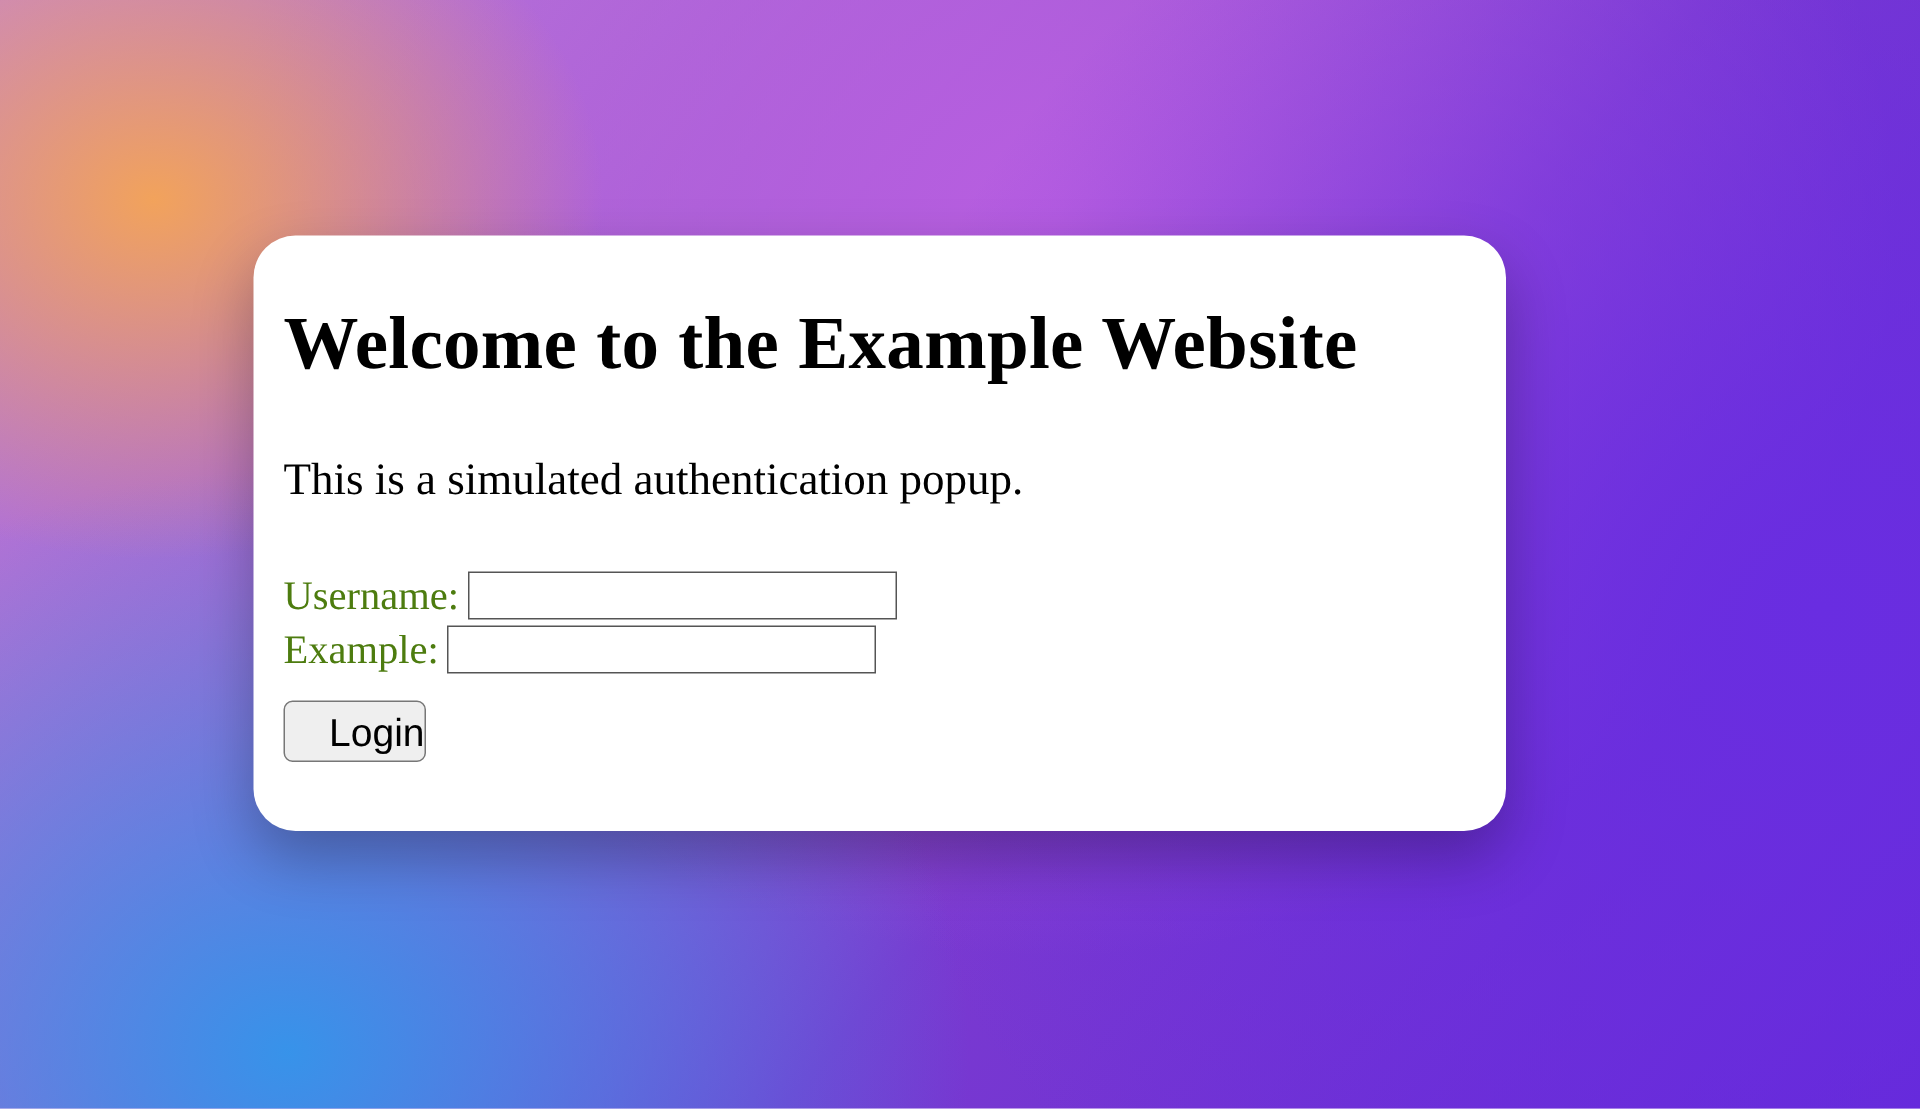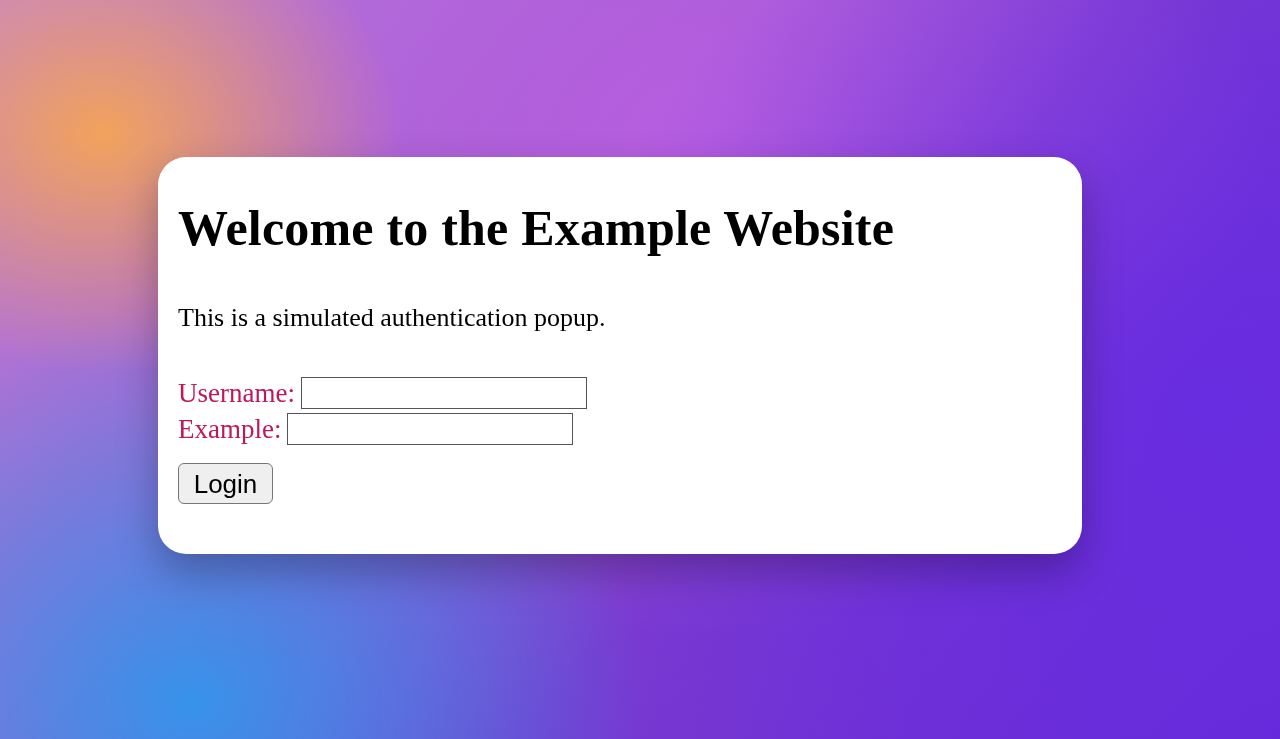--- a/index.html
+++ b/index.html
@@ -17,53 +17,53 @@
       background:
         radial-gradient(ellipse 500px 400px at 8% 18%, rgba(245, 165, 85, 0.95) 0%, rgba(245, 165, 85, 0) 60%),
         radial-gradient(ellipse 700px 600px at 15% 95%, rgba(50, 150, 235, 0.95) 0%, rgba(50, 150, 235, 0) 65%),
         radial-gradient(ellipse 900px 800px at 95% 55%, rgba(105, 45, 225, 1) 0%, rgba(105, 45, 225, 0) 72%),
         radial-gradient(ellipse 800px 700px at 55% 20%, rgba(185, 95, 225, 1) 0%, rgba(185, 95, 225, 0) 70%),
         linear-gradient(130deg, #c080d8 0%, #a060d0 35%, #7a3ad0 60%, #6428d8 100%);
     }
 
     .popup {
       position: absolute;
-      left: 158px;
+      left: 169px;
       top: 157px;
-      width: 924px;
+      width: 835px;
       height: 397px;
       background: #ffffff;
       border-radius: 28px;
       box-shadow: 0 18px 40px rgba(0, 0, 0, 0.28);
       padding: 42px 20px 20px 20px;
     }
 
     h1.page-title {
       font-size: 50px;
       font-weight: bold;
       color: #000;
       margin-bottom: 46px;
       letter-spacing: 0.2px;
     }
 
     p.description {
-      font-size: 26px;
+      font-size: 30px;
       color: #000;
       margin-bottom: 44px;
     }
 
     .form-row {
       display: flex;
       align-items: center;
       margin-bottom: 4px;
     }
 
     .form-label {
       font-size: 27px;
-      color: #be185d;
+      color: #4d7c0f;
       margin-right: 6px;
     }
 
     .text-input {
       width: 286px;
       height: 32px;
       border: 1px solid #555;
       background: #fff;
       font-size: 20px;
       padding: 2px 4px;
@@ -76,20 +76,21 @@
       height: 41px;
       font-size: 26px;
       font-family: Arial, Helvetica, sans-serif;
       background: #efefef;
       border: 1px solid #777;
       border-radius: 6px;
       color: #000;
       cursor: pointer;
       padding: 0;
       line-height: 1;
+      text-align: right;
     }
   </style>
 </head>
 <body>
 
 <div class="popup">
   <h1 class="page-title">Welcome to the Example Website</h1>
   <p class="description">This is a simulated authentication popup.</p>
 
   <div class="form-row">

